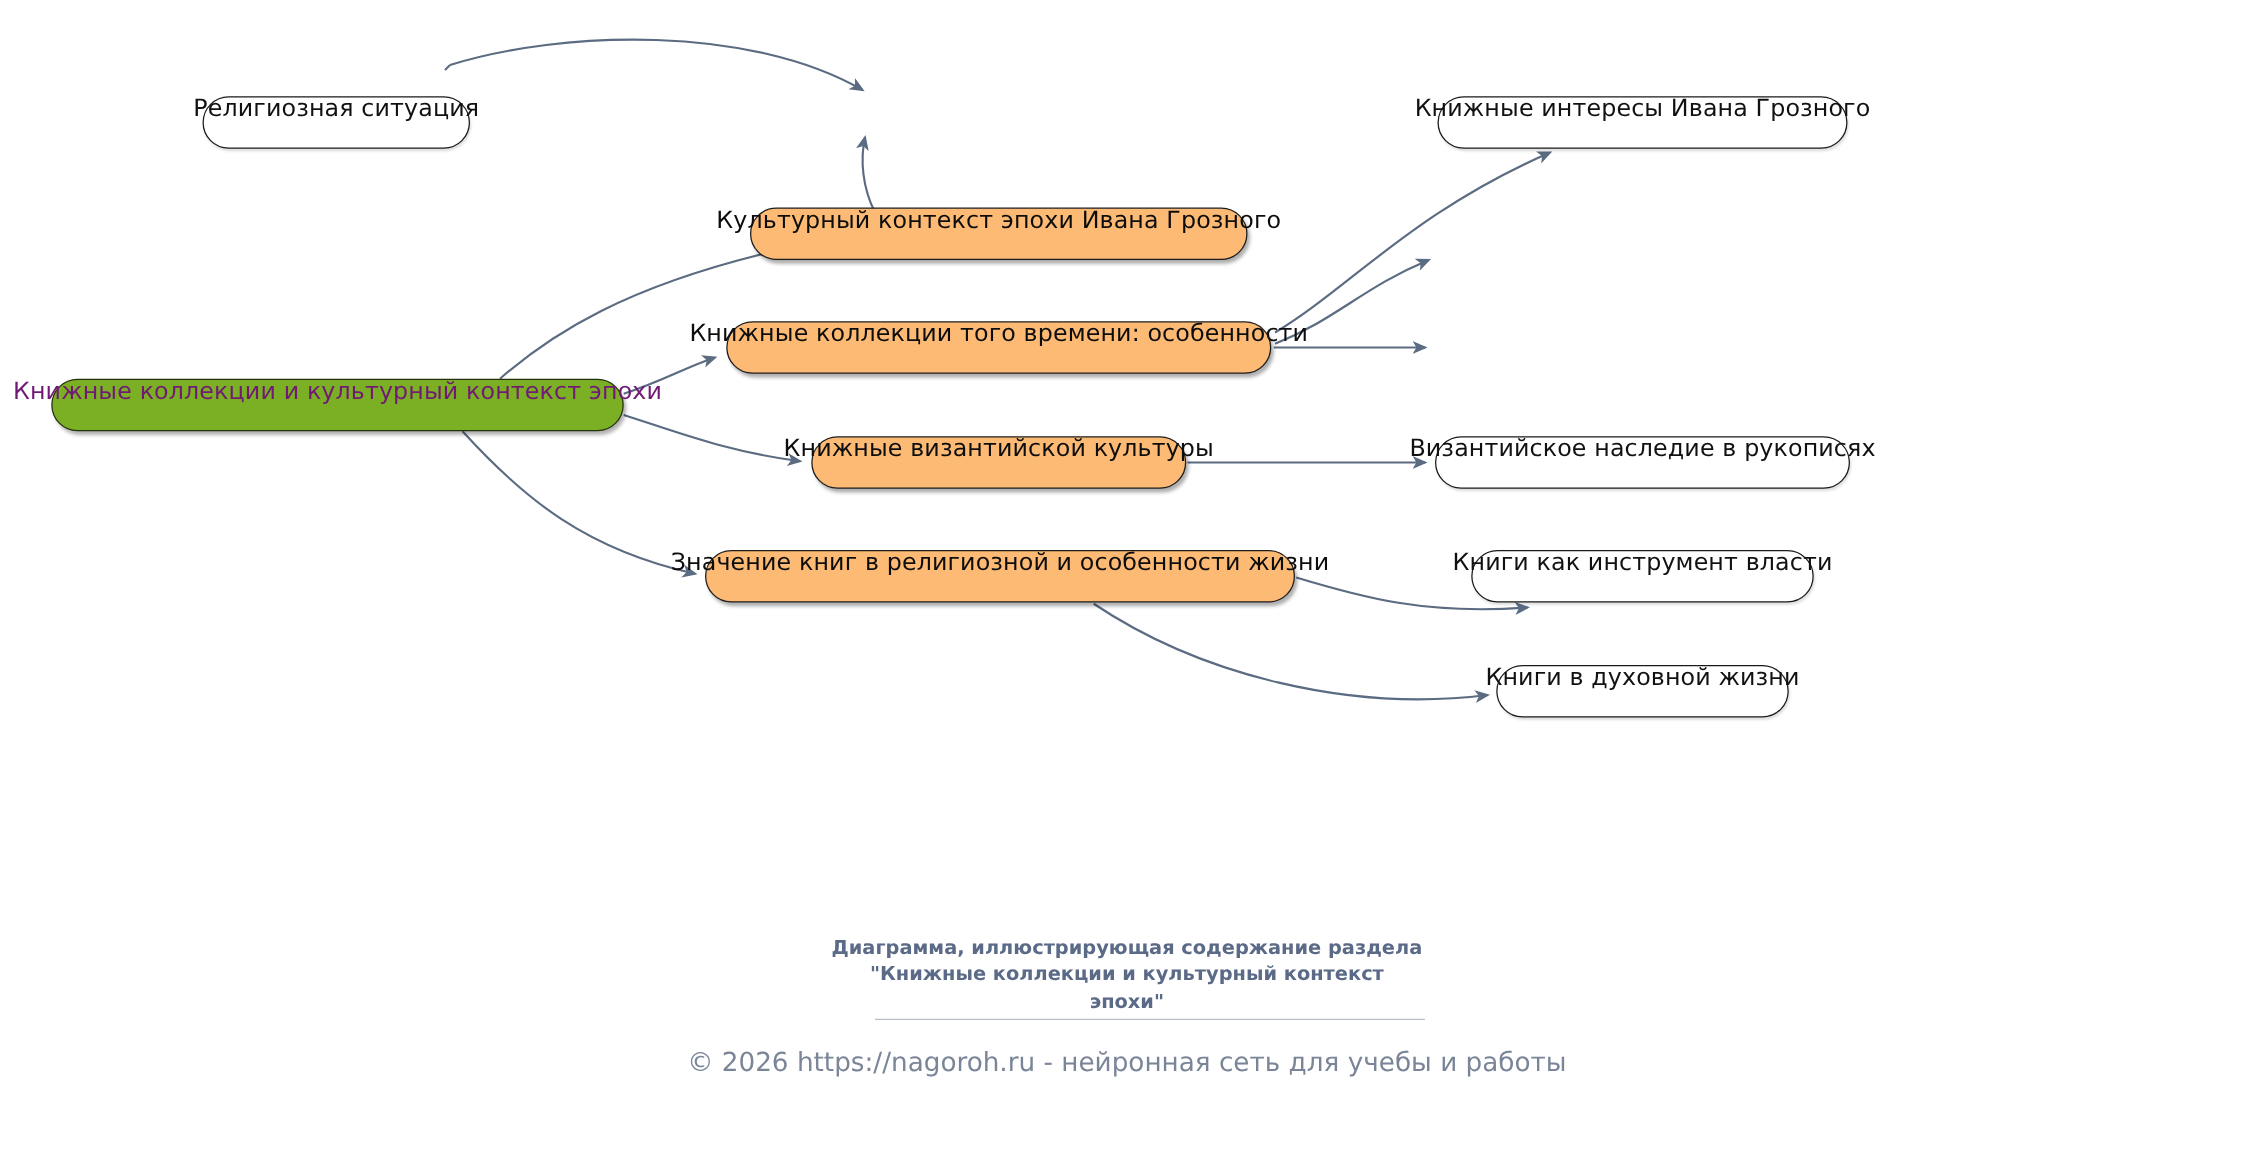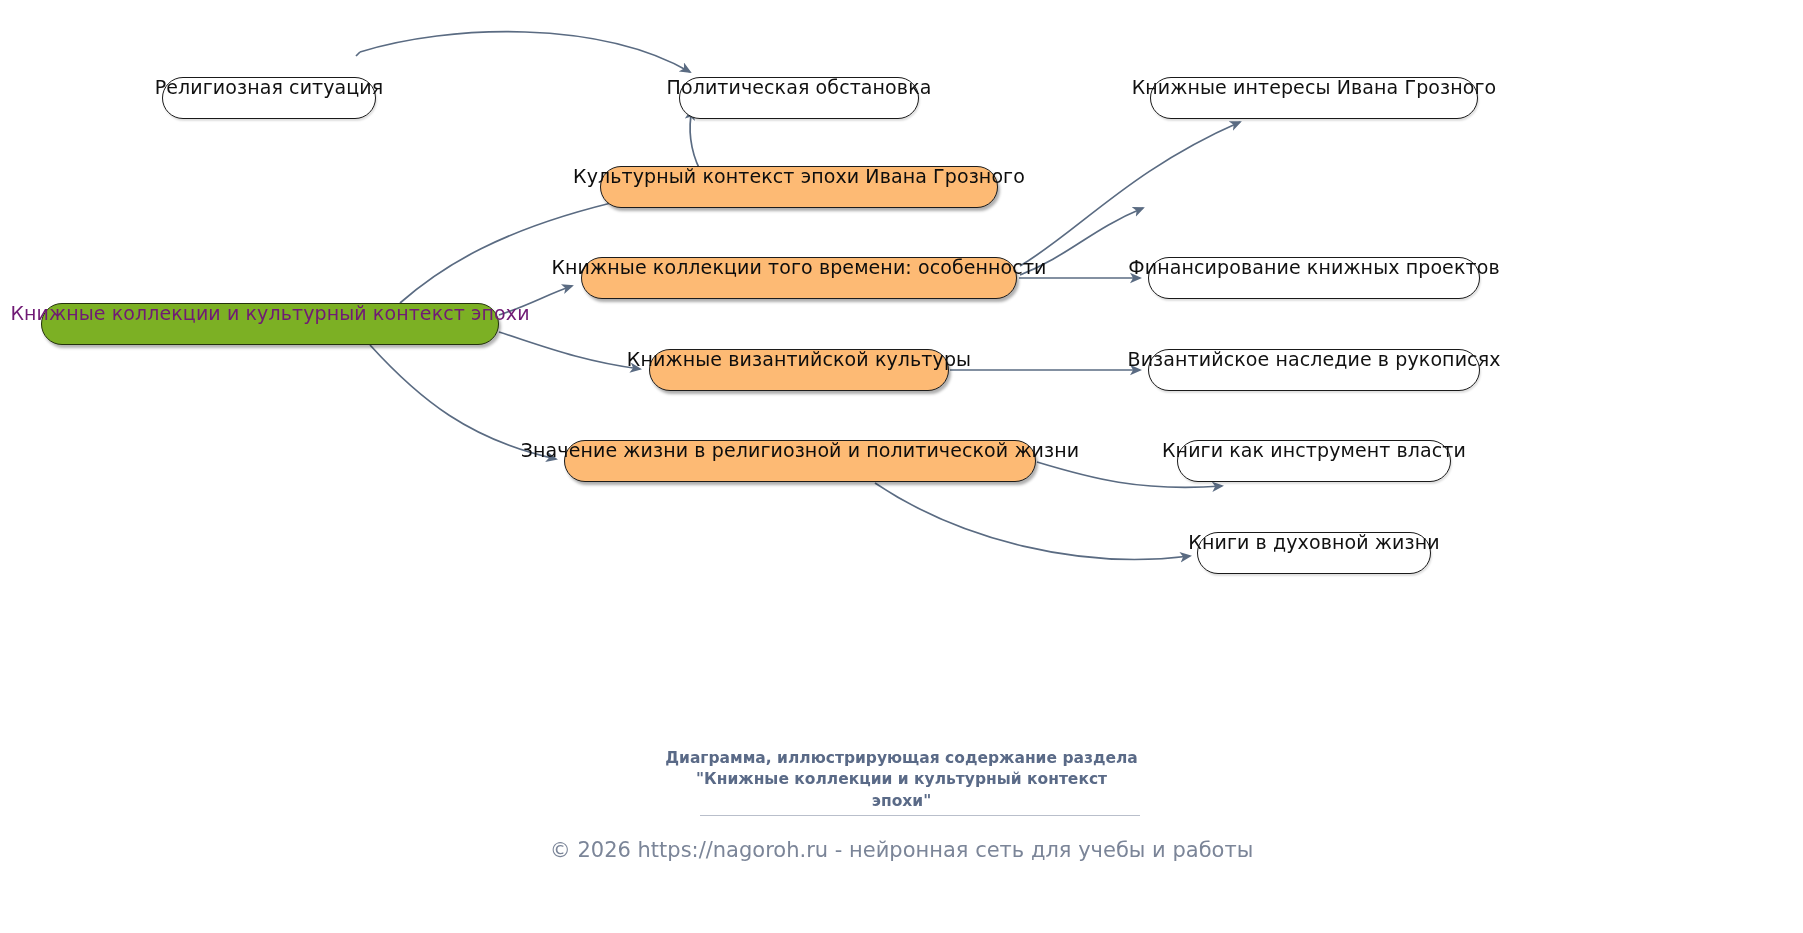--- a/index.html
+++ b/index.html
@@ -108,34 +108,28 @@
   <div class="node branch" style="left:600px;top:166px;width:398px;">
     <span>Культурный контекст эпохи Ивана Грозного</span>
   </div>
   <div class="node branch" style="left:581px;top:257px;width:436px;">
     <span>Книжные коллекции того времени: особенности</span>
   </div>
   <div class="node branch" style="left:649px;top:349px;width:300px;">
     <span>Книжные византийской культуры</span>
   </div>
   <div class="node branch" style="left:564px;top:440px;width:472px;">
-    <span>Значение жизни в религиозной и политической жизни</span>
+    <span>Значение книг в религиозной и особенности жизни</span>
   </div>
 
   <div class="node leaf" style="left:162px;top:77px;width:214px;">
     <span>Религиозная ситуация</span>
   </div>
-  <div class="node leaf" style="left:679px;top:77px;width:240px;">
-    <span>Политическая обстановка</span>
-  </div>
   <div class="node leaf" style="left:1150px;top:77px;width:328px;">
     <span>Книжные интересы Ивана Грозного</span>
-  </div>
-  <div class="node leaf" style="left:1148px;top:257px;width:332px;">
-    <span>Финансирование книжных проектов</span>
   </div>
   <div class="node leaf" style="left:1148px;top:349px;width:332px;">
     <span>Византийское наследие в рукописях</span>
   </div>
   <div class="node leaf" style="left:1177px;top:440px;width:274px;">
     <span>Книги как инструмент власти</span>
   </div>
   <div class="node leaf" style="left:1197px;top:532px;width:234px;">
     <span>Книги в духовной жизни</span>
   </div>

